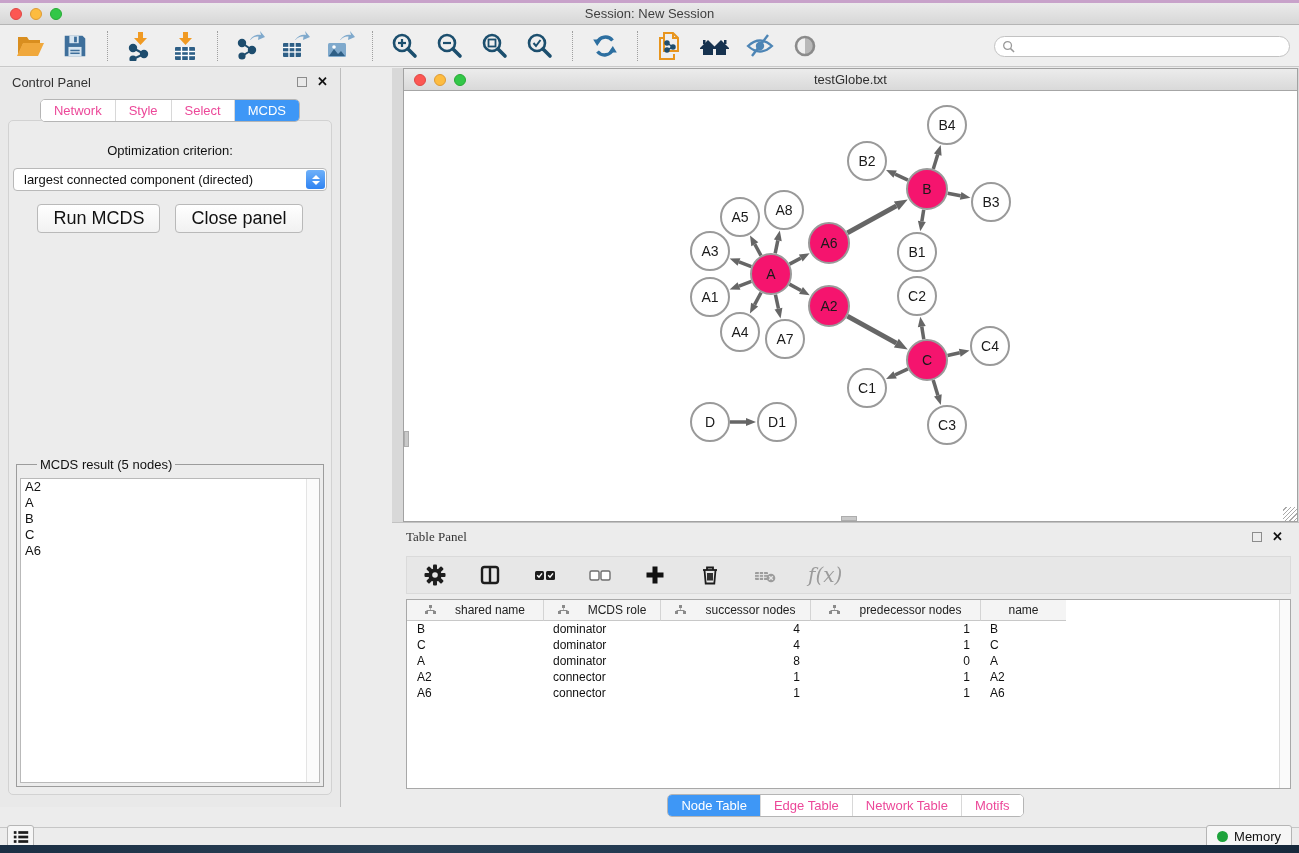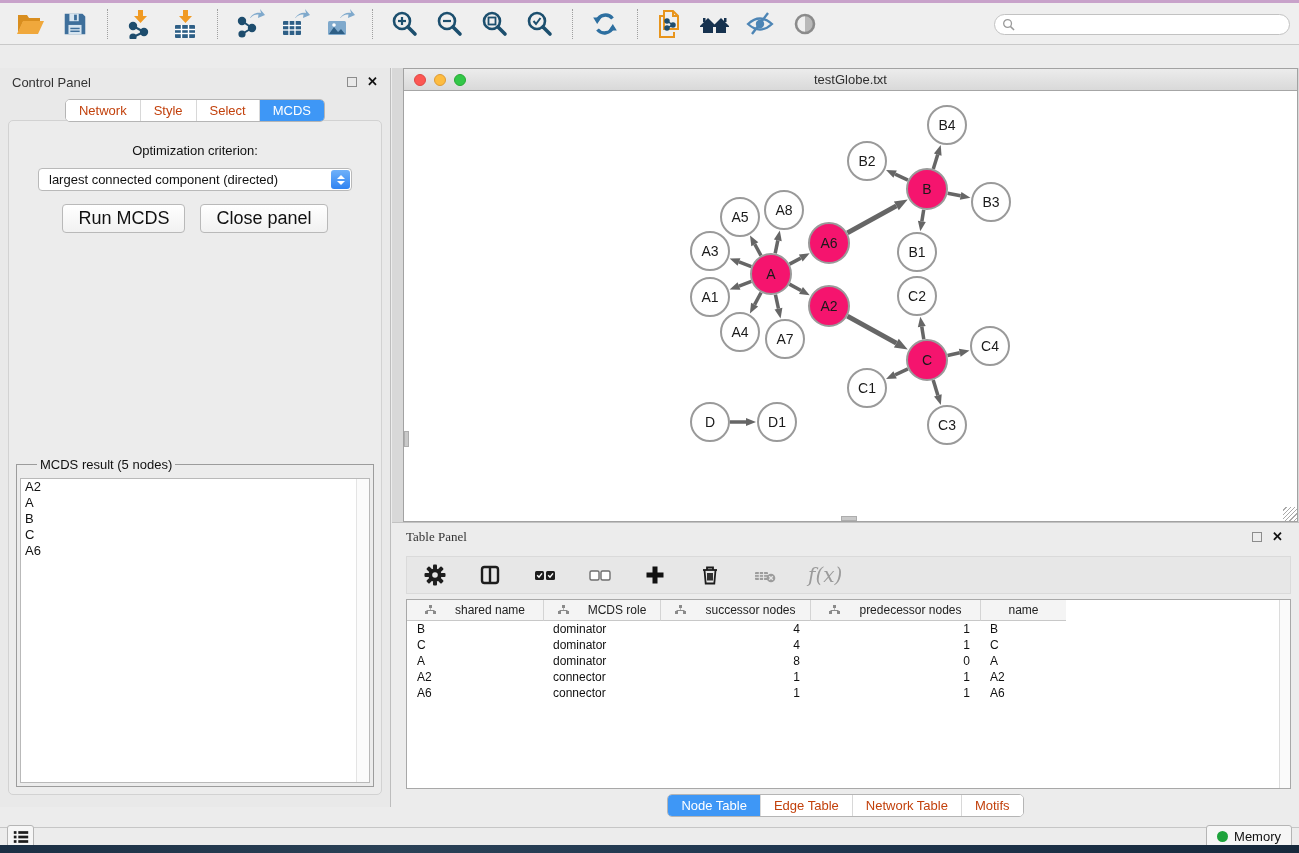--- a/index.html
+++ b/index.html
@@ -27,30 +27,30 @@
   .tbtn { width:32px; height:32px; display:flex; align-items:center; justify-content:center; cursor:default; }
   .tsep { width:1px; height:30px; border-left:1px dotted #9f9f9f; margin:0 3px; }
   .search { position:absolute; right:9px; top:11px; width:296px; height:21px; background:#fff;
     border:1px solid #c2c2c2; border-radius:11px; display:flex; align-items:center; padding-left:7px; }
   .search input { border:none; outline:none; flex:1; font-size:12px; background:transparent; height:16px; }
 
   
   .main { position:absolute; top:65px; left:0; right:0; bottom:38px; }
 
   
-  .cpanel { position:absolute; left:0; top:0; bottom:0; width:391px; background:#e9e9e9;
+  .cpanel { position:absolute; left:0; top:0; bottom:0; width:341px; background:#e9e9e9;
     border-right:1px solid #bdbdbd; }
   .cp-header { height:28px; display:flex; align-items:center; padding:0 12px; }
   .cp-header .ph-title { font-size:13px; color:#333; flex:1; }
   .ph-icons { display:flex; gap:10px; align-items:center; }
   .float-ico { width:10px; height:10px; border:1.5px solid #8c8c8c; background:transparent; }
   .close-ico { font-size:13px; font-weight:bold; color:#111; line-height:10px; }
   .cp-tabs { position:absolute; top:31px; left:0; right:0; display:flex; justify-content:center; z-index:2; }
   .seg { display:inline-flex; border:1px solid #b5b5b5; border-radius:5px; overflow:hidden; background:#fff; }
-  .seg .tab { padding:3px 13px; font-size:13px; color:#c2410c; background:#fff; border-left:1px solid #d8d8d8; cursor:default; }
+  .seg .tab { padding:3px 13px; font-size:13px; color:#ec4899; background:#fff; border-left:1px solid #d8d8d8; cursor:default; }
   .seg .tab:first-child { border-left:none; }
   .seg .tab.active { background:#3e97f6; color:#fff; }
   .cp-body { position:absolute; left:8px; right:8px; top:52px; bottom:12px; background:#ececec;
     border:1px solid #d2d2d2; border-radius:5px; }
   .opt-label { text-align:center; font-size:13px; color:#111; margin-top:22px; }
   .criterion { position:relative; width:314px; height:23px; margin:10px auto 0; background:#fff;
     border:1px solid #b9b9b9; border-radius:4px; display:flex; align-items:center; }
   .criterion .val { font-size:13px; color:#111; padding-left:10px; white-space:nowrap; }
   .stepper { position:absolute; right:1px; top:1px; bottom:1px; width:19px; border-radius:3px;
     background:linear-gradient(#6fb1f9,#2f83f2); display:flex; flex-direction:column; align-items:center; justify-content:center; gap:2px; }
@@ -112,20 +112,28 @@
     display:flex; align-items:center; gap:6px; padding:0 10px; font-size:13px; color:#111; }
   .mem-dot { width:11px; height:11px; border-radius:50%; background:#1ea33c; }
 </style>
 </head>
 <body>
 
 <div class="desktop-top"></div>
 
 <div class="app">
 
+  <div class="titlebar">
+    <div class="lights">
+      <div class="light red"></div>
+      <div class="light yellow"></div>
+      <div class="light green"></div>
+    </div>
+    <div class="title">Session: New Session</div>
+  </div>
 
   <div class="toolbar">
     <div class="tbtn">
         <svg width="30" height="30" viewBox="0 0 30 30">
           <path fill="#d98e1f" d="M3 6h9l2 3h11v4H8L3 24z"></path>
           <path fill="#f0a83c" d="M8 12h21l-6 13H2z"></path>
         </svg>
       </div>
     <div class="tbtn">
         <svg width="28" height="28" viewBox="0 0 30 30">

